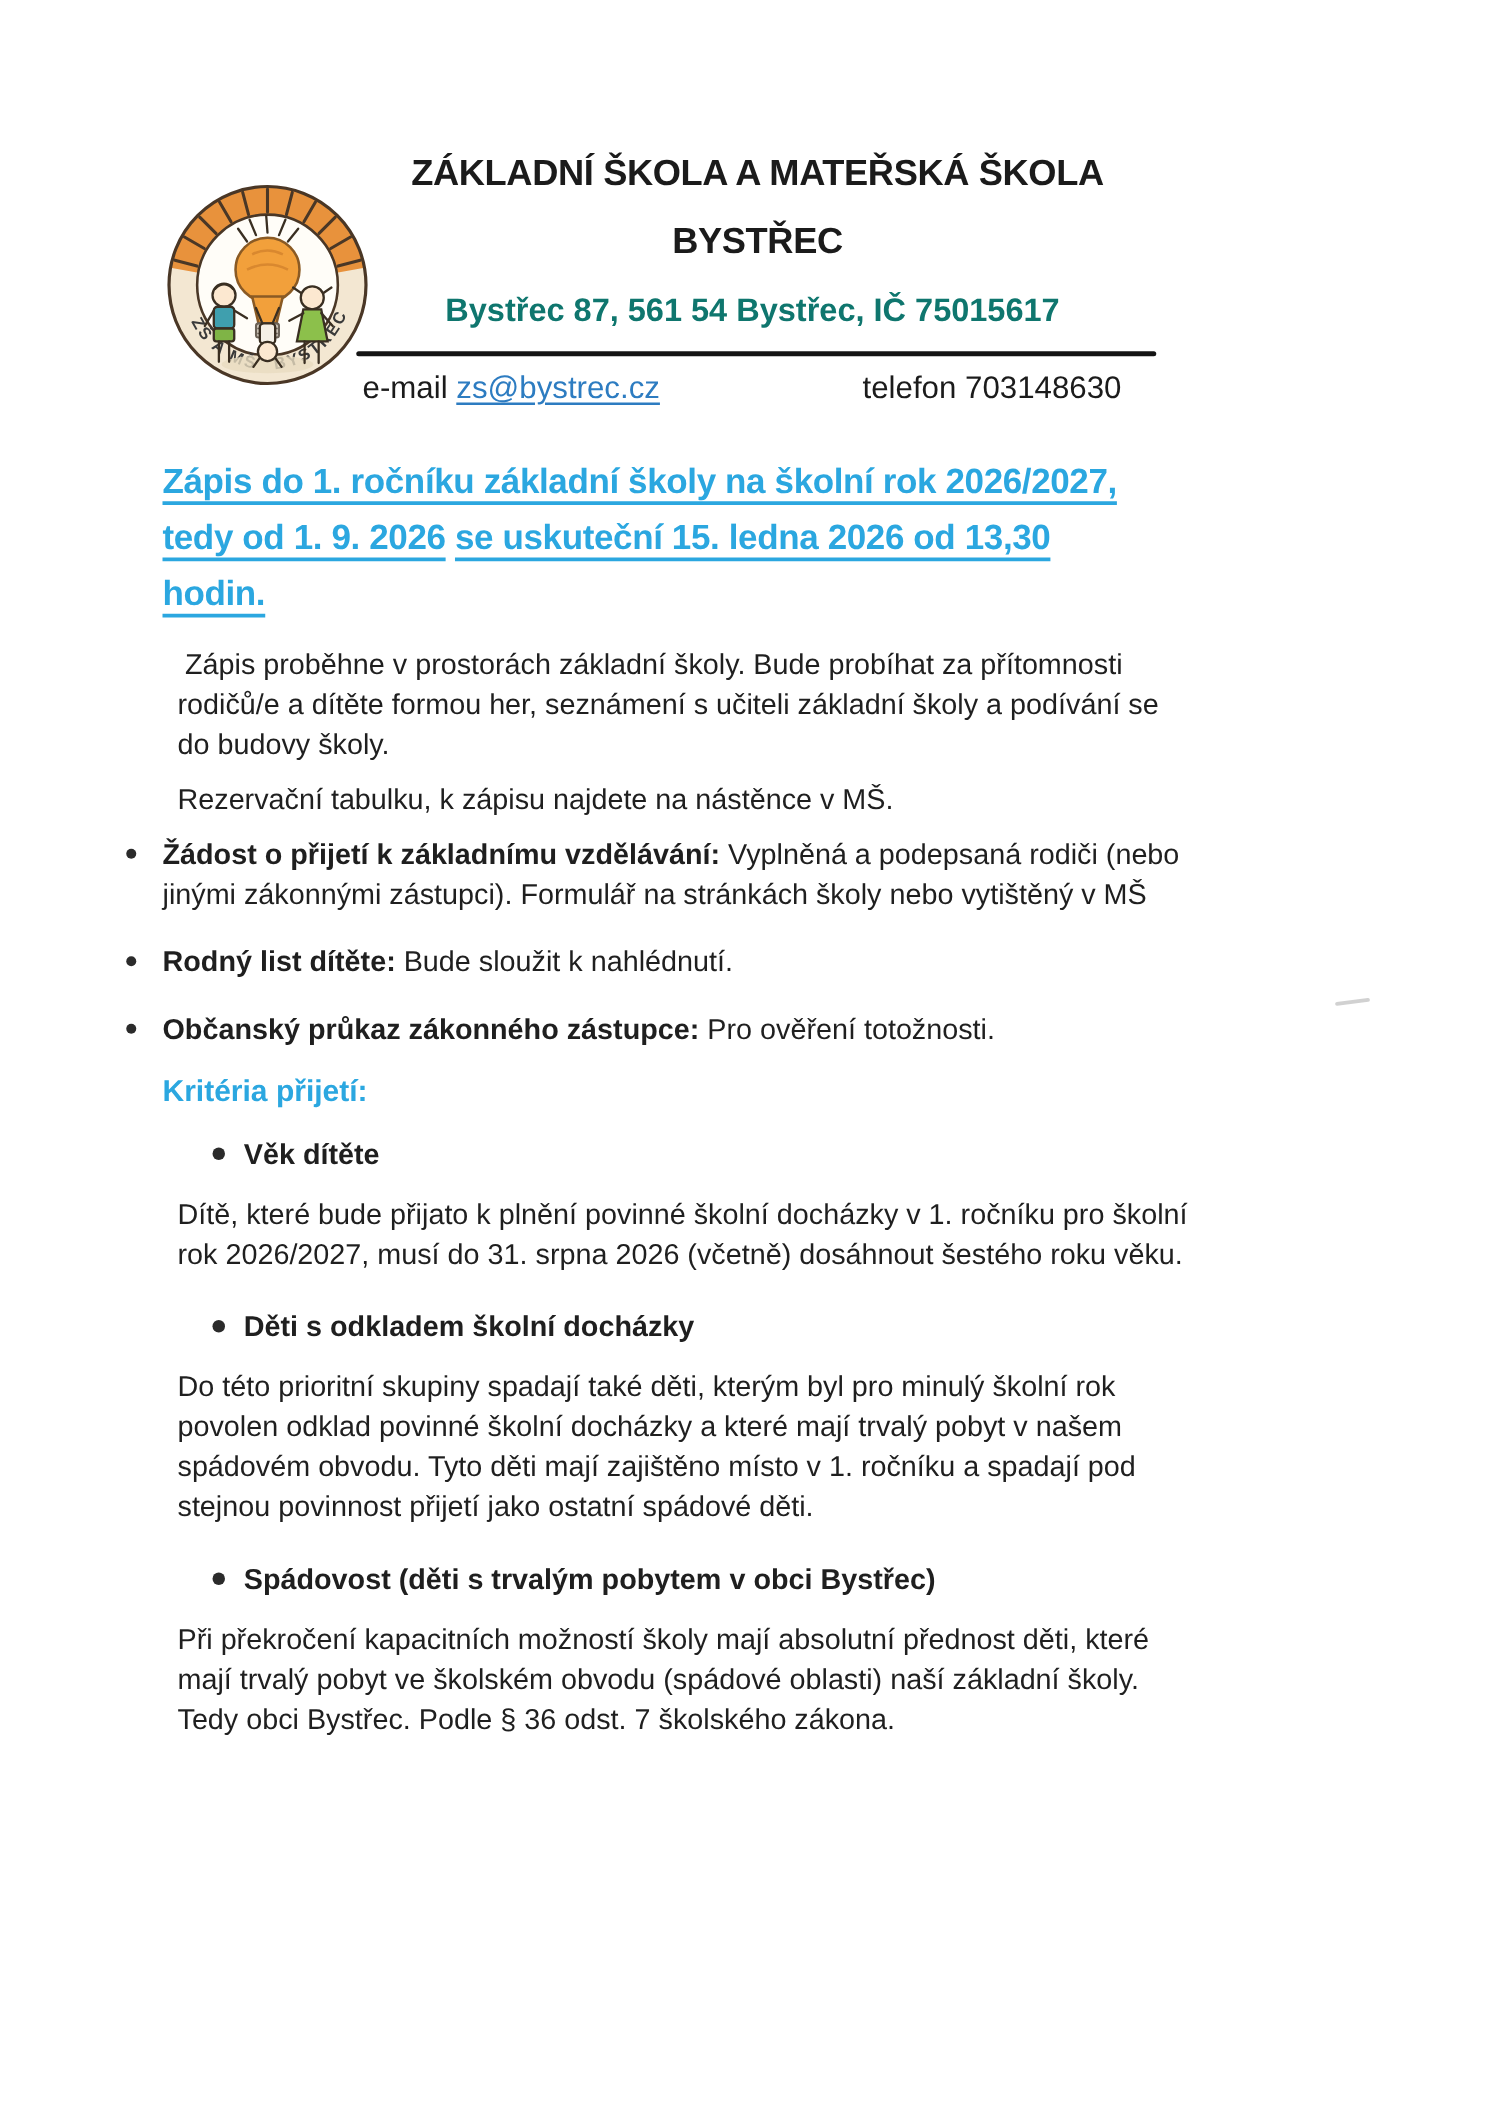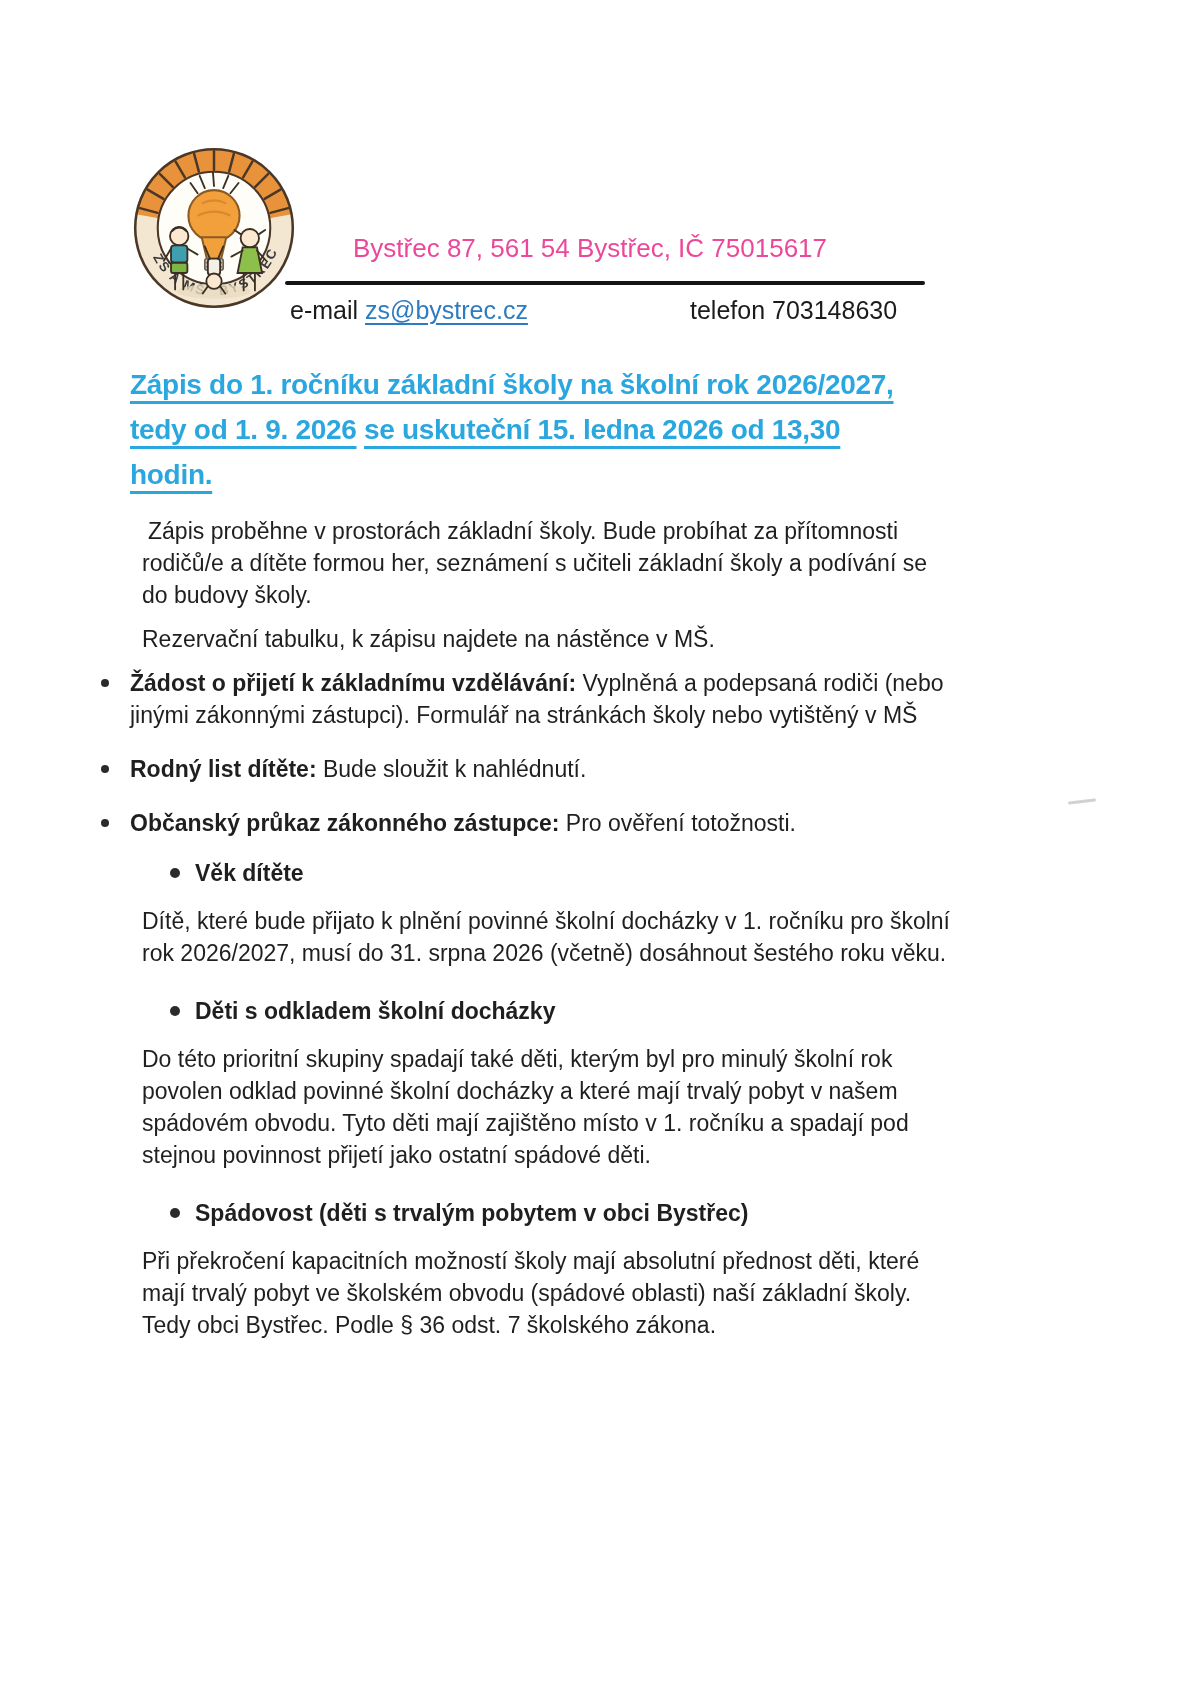--- a/index.html
+++ b/index.html
@@ -13,22 +13,22 @@
   }
 
   
   .logo { position:absolute; left:126px; top:140px; width:176px; height:176px; }
   .school-name {
     position:absolute; left:300px; top:112px; width:612px;
     text-align:center; font-weight:bold; font-size:29px; line-height:54px;
     color:#1b1b1b; letter-spacing:-0.3px;
   }
   .address {
-    position:absolute; left:284px; top:233px; width:612px;
-    text-align:center; font-size:26px; color:#ec4899;
+    position:absolute; left:296px; top:233px; width:612px;
+    text-align:center; font-size:26px; color:#0f766e;font-weight:bold;
   }
   .rule { position:absolute; left:285px; top:281px; width:640px; height:4px; background:#141414; border-radius:2px; }
   .contact-email { position:absolute; left:290px; top:296px; font-size:25px; color:#1b1b1b; }
   .contact-email a { color:#2d7cc1; text-decoration:underline; text-underline-offset:4px; }
   .contact-phone { position:absolute; left:690px; top:296px; font-size:25px; color:#1b1b1b; }
 
   
   .content { position:absolute; left:130px; top:362px; width:838px; }
 
   .notice-title {
@@ -159,20 +159,24 @@
     <g stroke="#3a2f22" stroke-width="1.8" stroke-linecap="round">
       <rect x="80" y="116" width="12" height="16" rx="3" fill="#f5f0e6"></rect>
       <circle cx="86" cy="138" r="7.5" fill="#fce8d0"></circle>
       <line x1="80" y1="143" x2="75" y2="150"></line>
       <line x1="92" y1="143" x2="97" y2="150"></line>
       <line x1="82" y1="116" x2="77" y2="104"></line>
       <line x1="90" y1="116" x2="95" y2="104"></line>
     </g>
   </svg>
 
+  <div class="school-name">
+    <span style="display:block">ZÁKLADNÍ ŠKOLA A MATEŘSKÁ ŠKOLA</span>
+    <span style="display:block">BYSTŘEC</span>
+  </div>
 
   <div class="address">Bystřec 87, 561 54 Bystřec, IČ 75015617</div>
 
   <div class="rule"></div>
 
   <div class="contact-email">
     <span>e-mail</span>
     <a href="#">zs@bystrec.cz</a>
   </div>
   <div class="contact-phone">telefon 703148630</div>
@@ -200,20 +204,21 @@
         <span class="b">Rodný list dítěte:</span>
         <span>Bude sloužit k nahlédnutí.</span>
       </div>
       <div class="req-item">
         <span class="dot-sm"></span>
         <span class="b">Občanský průkaz zákonného zástupce:</span>
         <span>Pro ověření totožnosti.</span>
       </div>
     </div>
 
+    <div class="section-heading" style="margin-top:20px;">Kritéria přijetí:</div>
 
     <div>
       <div class="crit-bullet" style="margin-top:18px;">
         <span class="dot-md"></span>
         <span>Věk dítěte</span>
       </div>
       <p class="para crit-para">Dítě, které bude přijato k plnění povinné školní docházky v 1. ročníku pro školní rok 2026/2027, musí do 31. srpna 2026 (včetně) dosáhnout šestého roku věku.</p>
 
       <div class="crit-bullet">
         <span class="dot-md"></span>

